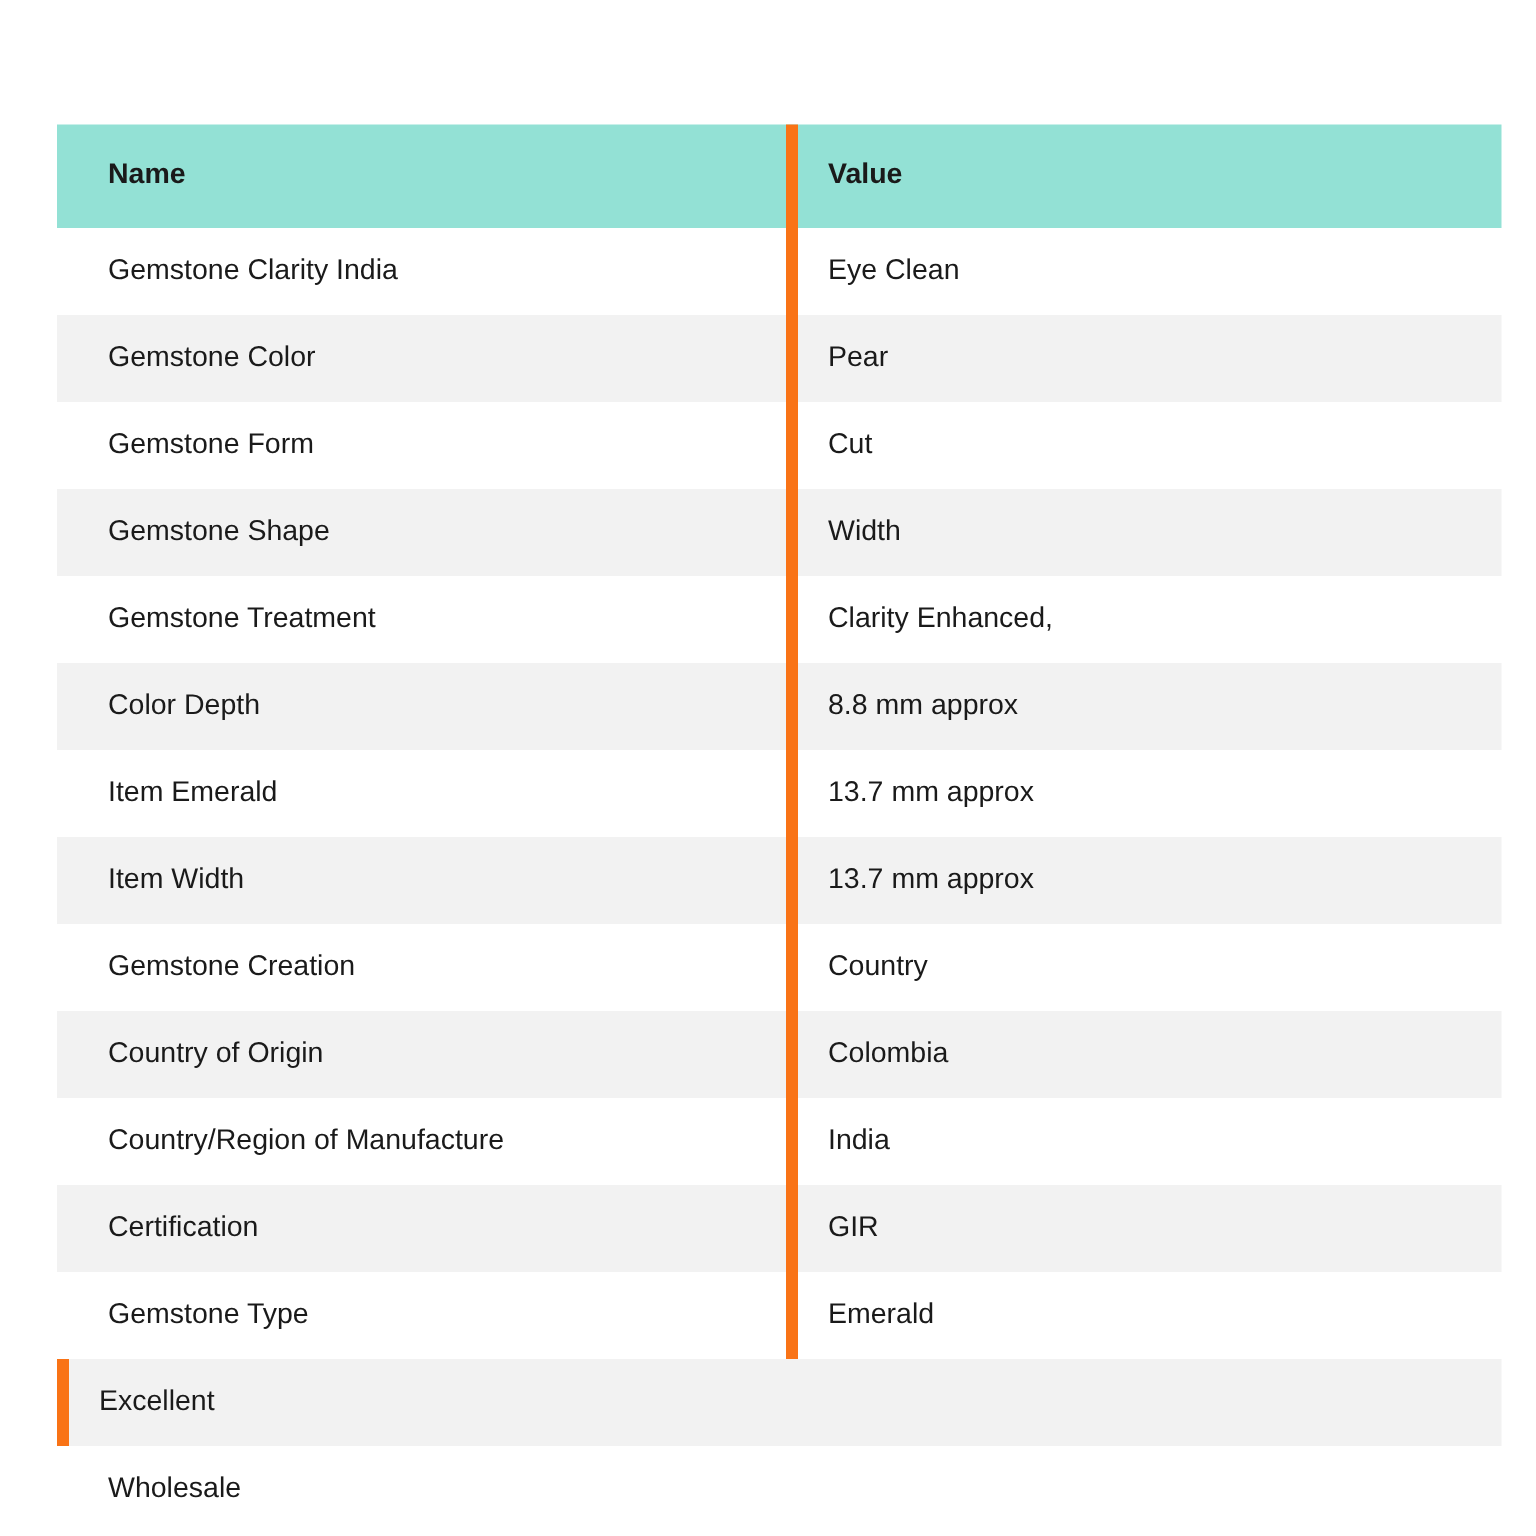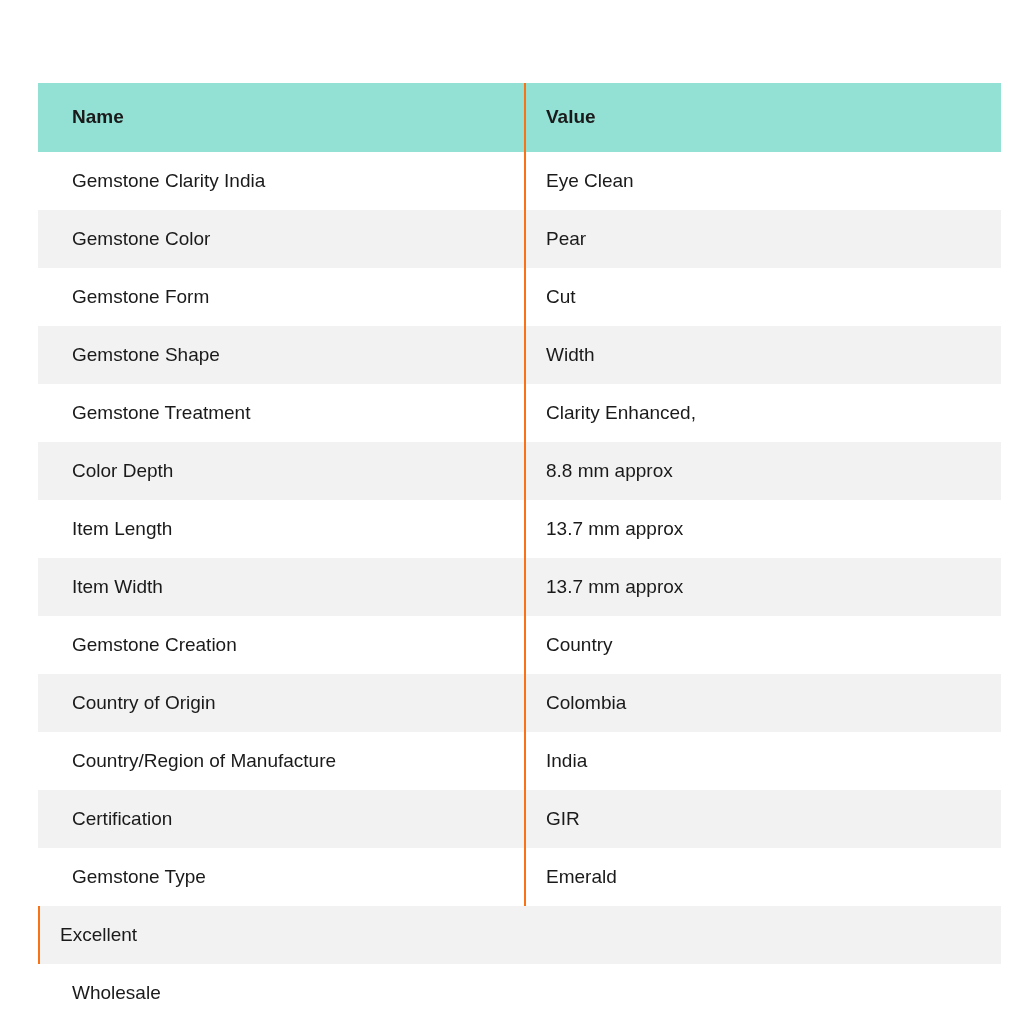--- a/index.html
+++ b/index.html
@@ -34,21 +34,21 @@
     align-items:center;
     font-size:19px;
     line-height:1.2;
     white-space:nowrap;
     overflow:hidden;
   }
   .cell.name{
     padding-left:34px;
   }
   .cell.value{
-    border-left:2px solid #f97316;
+    border-left:8px solid #f97316;
     padding-left:20px;
   }
 </style>
 </head>
 <body>
 
 <div class="spec-table">
   <div class="row header">
     <div class="cell name">Name</div>
     <div class="cell value">Value</div>
@@ -78,21 +78,21 @@
     <div class="cell name">Gemstone Treatment</div>
     <div class="cell value">Clarity Enhanced,</div>
   </div>
 
   <div class="row">
     <div class="cell name">Color Depth</div>
     <div class="cell value">8.8 mm approx</div>
   </div>
 
   <div class="row">
-    <div class="cell name">Item Length</div>
+    <div class="cell name">Item Emerald</div>
     <div class="cell value">13.7 mm approx</div>
   </div>
 
   <div class="row">
     <div class="cell name">Item Width</div>
     <div class="cell value">13.7 mm approx</div>
   </div>
 
   <div class="row">
     <div class="cell name">Gemstone Creation</div>

